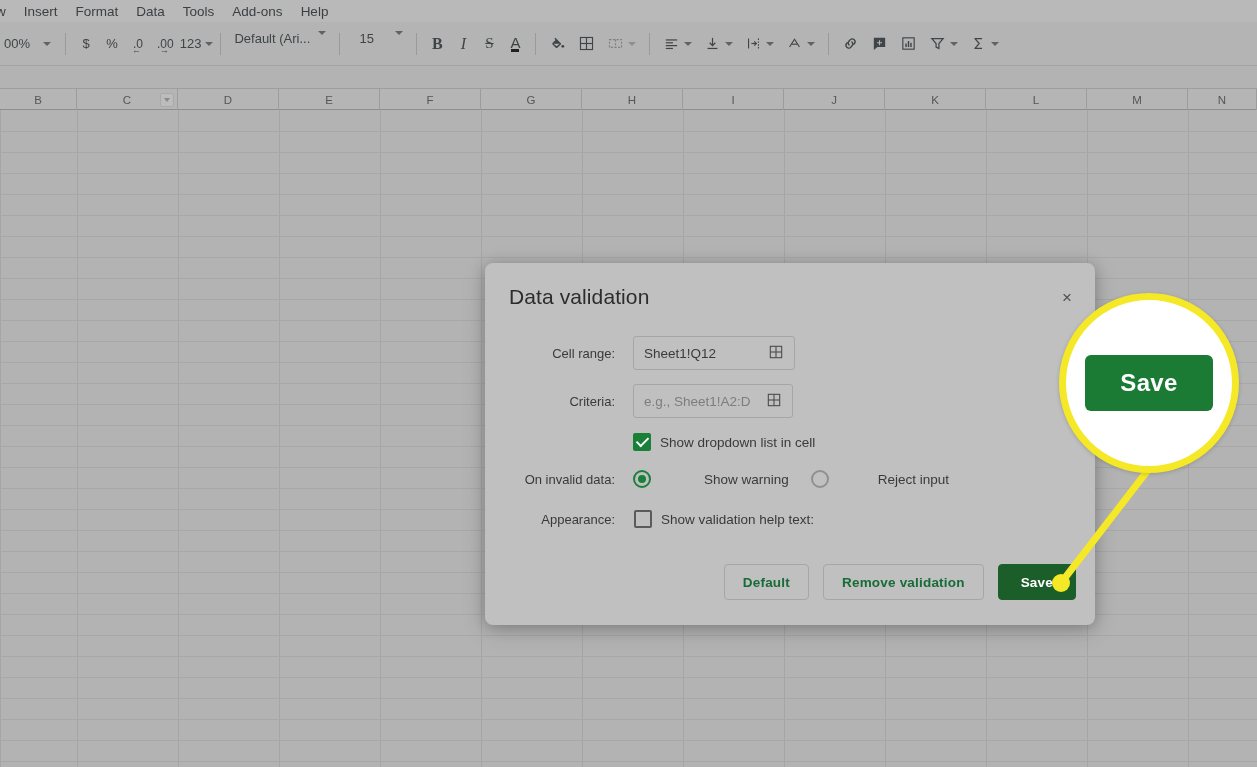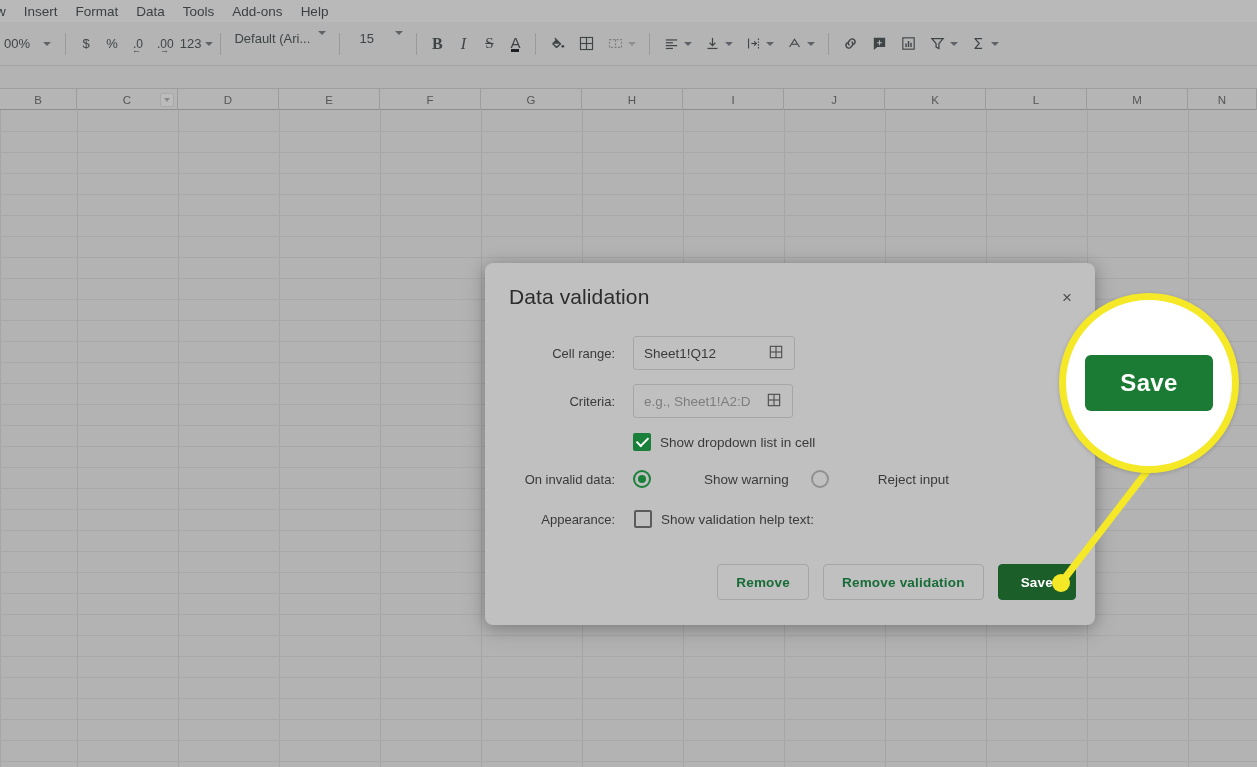--- a/index.html
+++ b/index.html
@@ -647,21 +647,21 @@
       </div>
     </div>
 
     <div class="row" style="top:247px;">
       <div class="lbl" style="width:140px;margin-left:-10px;">Appearance:</div>
       <div class="chk off" style="margin-left:19px;"></div>
       <div class="opt-label">Show validation help text:</div>
     </div>
 
     <div class="row" style="top:301px;justify-content:flex-end;padding-right:19px;">
-      <div class="btn btn-text">Remove</div>
+      <div class="btn btn-text">Default</div>
       <div class="btn btn-text" style="margin-left:14px;">Remove validation</div>
       <div class="btn btn-primary" style="margin-left:14px;">Save</div>
     </div>
   </div>
 
   <svg class="callout-line">
     <line x1="1148" y1="470" x2="1061" y2="583" stroke="#f5e827" stroke-width="7" stroke-linecap="round"></line>
   </svg>
   <div class="callout-dot"></div>
 

